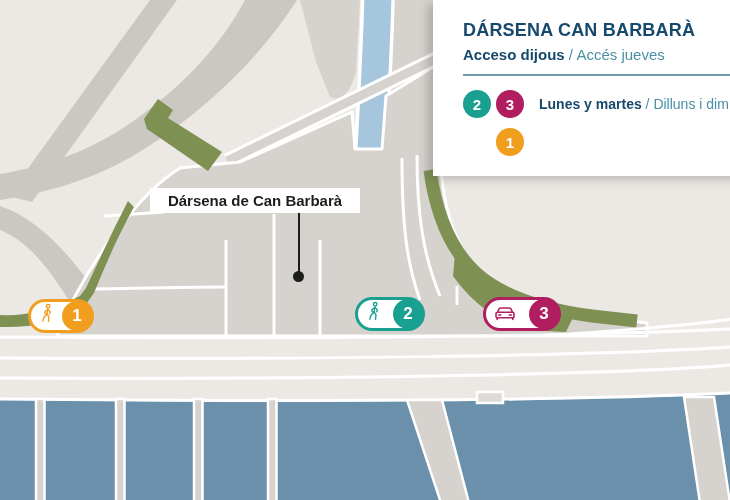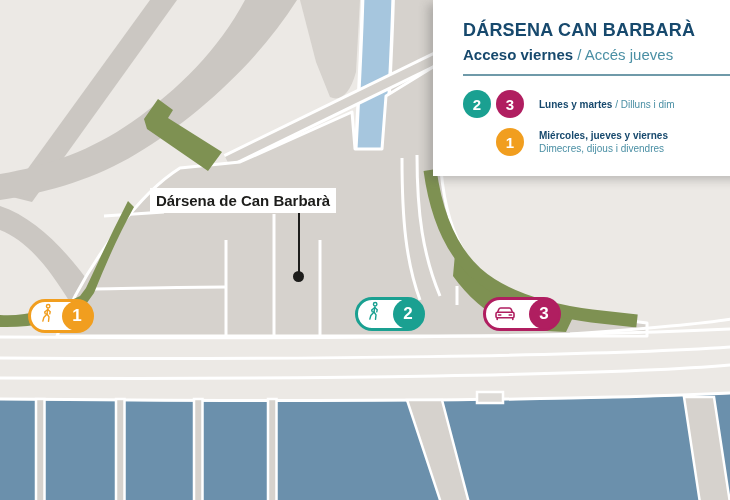--- a/index.html
+++ b/index.html
@@ -1,21 +1,21 @@
 <!DOCTYPE html>
 <html style="--navy: #17496d; --teal: #1aa091; --teal-text: #4a8fa4; --rule: #6f9aa9; --magenta: #b01e60; --orange: #f19e1f; --green: #7e9152; --water: #6b90ac; --canal: #a6c6de; --land-light: #ece9e5; --land-gray: #d6d2cd; --road-gray: #cbc7c2; --ink: #1d1d1b;"><head>
 <meta charset="utf-8">
 <style>
   html,body{margin:0;padding:0}
   .stage{position:relative;width:730px;height:500px;overflow:hidden;
          font-family:"Liberation Sans","DejaVu Sans",sans-serif;background:var(--land-light)}
   svg.map{position:absolute;left:0;top:0}
 
   
-  .place-label{position:absolute;left:150px;top:188px;width:186px;height:25px;background:#fff;
+  .place-label{position:absolute;left:150px;top:188px;width:210px;height:25px;background:#fff;
     display:flex;align-items:center;justify-content:center;font-size:15px;font-weight:bold;
     color:var(--ink);z-index:2;white-space:nowrap}
   .leader-line{position:absolute;left:298px;top:213px;width:2px;height:60px;background:var(--ink);z-index:2}
   .leader-dot{position:absolute;left:293px;top:271px;width:11px;height:11px;border-radius:50%;background:var(--ink);z-index:2}
 
   
   .marker{position:absolute;z-index:3;display:flex;align-items:center;height:34px;background:#fff;
     border:3px solid var(--mc);border-radius:19px;box-sizing:border-box;color:var(--mc);padding-left:6px}
   .marker .num{margin-left:auto;flex:0 0 30px;width:30px;height:30px;border-radius:50%;background:var(--mc);
     color:#fff;font-size:17px;font-weight:bold;display:flex;align-items:center;justify-content:center;margin-right:-1px}
@@ -30,21 +30,21 @@
   .lg-title{font-size:18px;font-weight:bold;color:var(--navy);letter-spacing:.2px;white-space:nowrap}
   .lg-sub{margin-top:5px;font-size:15px;color:var(--teal-text);white-space:nowrap}
   .lg-sub b{color:var(--navy)}
   .lg-rule{border:none;border-top:2px solid var(--rule);margin:11px 0 14px 0}
   .lg-row{display:flex;align-items:center;margin-bottom:10px}
   .lg-badges{display:flex;gap:5px;margin-right:15px}
   .lg-row.indent .lg-badges{margin-left:33px}
   .lg-badge{width:28px;height:28px;border-radius:50%;color:#fff;font-size:15px;font-weight:bold;
     display:flex;align-items:center;justify-content:center}
   .bg-teal{background:var(--teal)} .bg-magenta{background:var(--magenta)} .bg-orange{background:var(--orange)}
-  .lg-text{font-size:10px;line-height:1.3;color:var(--teal-text);white-space:nowrap}
+  .lg-text{font-size:14px;line-height:1.3;color:var(--teal-text);white-space:nowrap}
   .lg-text b{color:var(--navy)}
 </style>
 </head>
 <body>
 
 <div class="stage">
 
   <svg class="map" width="730" height="500" viewBox="0 0 730 500">
 
     <rect x="0" y="0" width="730" height="500" style="fill:var(--land-light)"></rect>
@@ -150,35 +150,31 @@
         <path d="M6.2,10.2 L19.8,10.2"></path>
         <path d="M6.5,13 L8.8,13 M17.2,13 L19.5,13"></path>
         <path d="M5.2,15.7 L5.2,17.4 M20.8,15.7 L20.8,17.4"></path>
       </svg>
     </span>
     <span class="num">3</span>
   </div>
 
   <div class="legend">
     <div class="lg-title">DÁRSENA CAN BARBARÀ</div>
-    <div class="lg-sub"><b>Acceso viernes</b><span> / Accés jueves</span></div>
+    <div class="lg-sub"><b>Acceso dijous</b><span> / Accés jueves</span></div>
     <hr class="lg-rule">
 
     <div class="lg-row">
       <span class="lg-badges">
         <span class="lg-badge bg-teal">2</span>
         <span class="lg-badge bg-magenta">3</span>
       </span>
       <span class="lg-text"><b>Lunes y martes</b><span> / Dilluns i dim</span></span>
     </div>
 
     <div class="lg-row indent">
       <span class="lg-badges">
         <span class="lg-badge bg-orange">1</span>
       </span>
-      <span class="lg-text">
-        <b style="display:block">Miércoles, jueves y viernes</b>
-        <span style="display:block">Dimecres, dijous i divendres</span>
-      </span>
     </div>
   </div>
 
 </div>
 
 </body></html>

